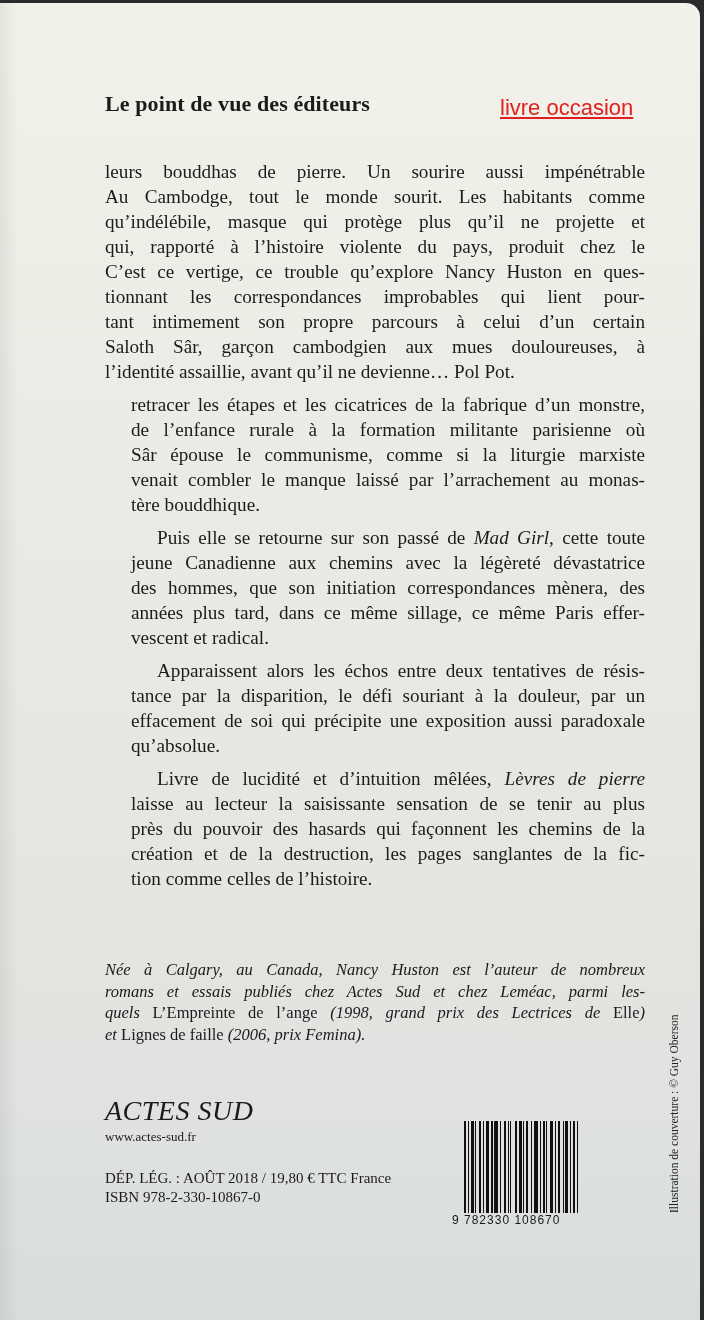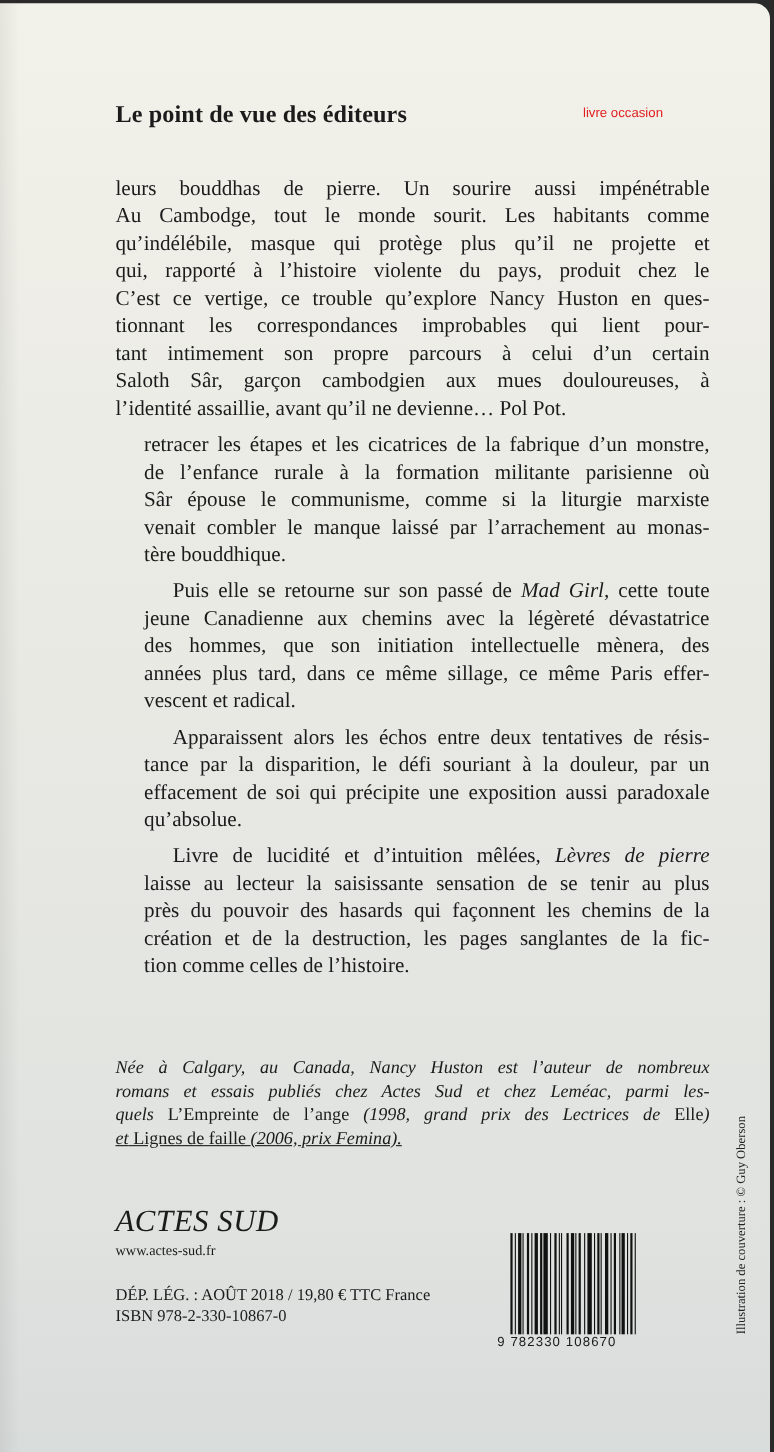--- a/index.html
+++ b/index.html
@@ -17,39 +17,39 @@
     .cover::after {
       content: ""; position: absolute; left: 0; top: 0; width: 18px; height: 100%;
       background: linear-gradient(90deg, rgba(0,0,0,0.06), rgba(0,0,0,0));
     }
     .serif { font-family: "Liberation Serif", "DejaVu Serif", serif; color: #1b1b1b; }
     .heading {
       position: absolute; left: 105px; top: 88px;
       font-size: 22px; font-weight: bold; letter-spacing: 0.1px;
     }
     .tag {
-      position: absolute; left: 530px; top: 92px;
+      position: absolute; left: 500px; top: 92px;
       font-family: "Liberation Sans", "DejaVu Sans", sans-serif;
-      font-size: 12px; color: #e02020;
+      font-size: 22px; color: #e02020; text-decoration: underline;
     }
     .body-text {
       position: absolute; left: 105px; top: 156px; width: 540px;
       font-size: 19.2px; line-height: 25px;
       text-align: justify;
     }
     .body-text p { margin: 0 0 8px 0; text-indent: 26px; }
     .body-text p.first { text-indent: 0; }
     .body-text .ln { display: block; text-align: justify; text-align-last: justify; white-space: nowrap; }
     .body-text .ln.last { text-align-last: left; }
     .bio {
       position: absolute; left: 105px; top: 956px; width: 540px;
       font-size: 16.5px; line-height: 21.5px; font-style: italic;
     }
     .bio .ln { display: block; text-align: justify; text-align-last: justify; white-space: nowrap; }
-    .bio .ln.last { text-align-last: left; text-decoration: underline; }
+    .bio .ln.last { text-align-last: left; }
     .bio .roman { font-style: normal; }
     .publisher {
       position: absolute; left: 105px; top: 1092px;
       font-size: 28px; font-style: italic; letter-spacing: 0.5px;
     }
     .website { position: absolute; left: 105px; top: 1126px; font-size: 13px; }
     .legal { position: absolute; left: 105px; top: 1166px; font-size: 15px; line-height: 19px; }
     .barcode {
       position: absolute; left: 464px; top: 1118px; width: 136px; height: 106px;
     }
@@ -89,21 +89,21 @@
     <p>
       <span class="ln">retracer les étapes et les cicatrices de la fabrique d’un monstre,</span>
       <span class="ln">de l’enfance rurale à la formation militante parisienne où</span>
       <span class="ln">Sâr épouse le communisme, comme si la liturgie marxiste</span>
       <span class="ln">venait combler le manque laissé par l’arrachement au monas-</span>
       <span class="ln last">tère bouddhique.</span>
     </p>
     <p>
       <span class="ln" style="padding-left:26px;"><span>Puis elle se retourne sur son passé de </span><i>Mad Girl</i><span>, cette toute</span></span>
       <span class="ln">jeune Canadienne aux chemins avec la légèreté dévastatrice</span>
-      <span class="ln">des hommes, que son initiation intellectuelle mènera, des</span>
+      <span class="ln">des hommes, que son initiation correspondances mènera, des</span>
       <span class="ln">années plus tard, dans ce même sillage, ce même Paris effer-</span>
       <span class="ln last">vescent et radical.</span>
     </p>
     <p>
       <span class="ln" style="padding-left:26px;">Apparaissent alors les échos entre deux tentatives de résis-</span>
       <span class="ln">tance par la disparition, le défi souriant à la douleur, par un</span>
       <span class="ln">effacement de soi qui précipite une exposition aussi paradoxale</span>
       <span class="ln last">qu’absolue.</span>
     </p>
     <p>

